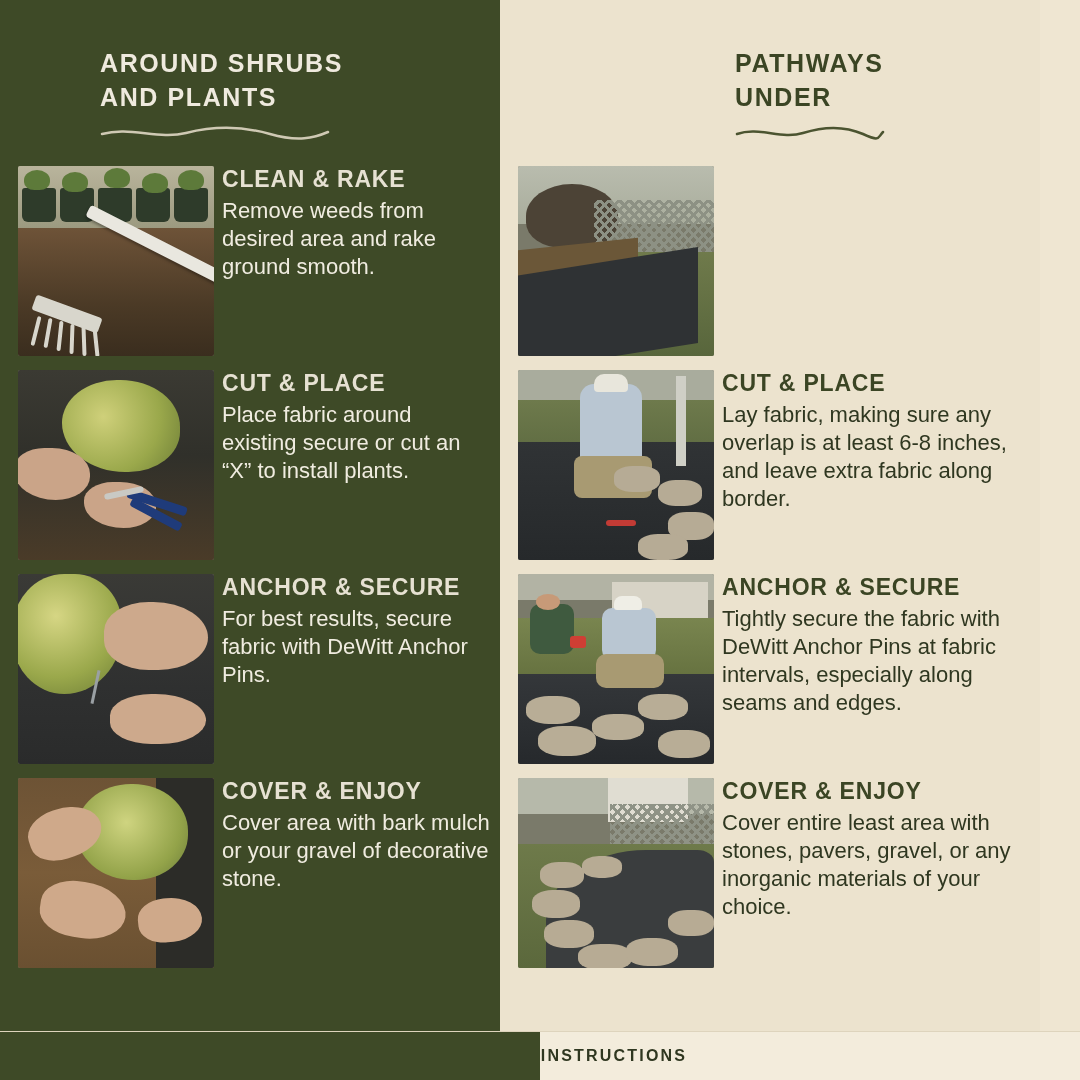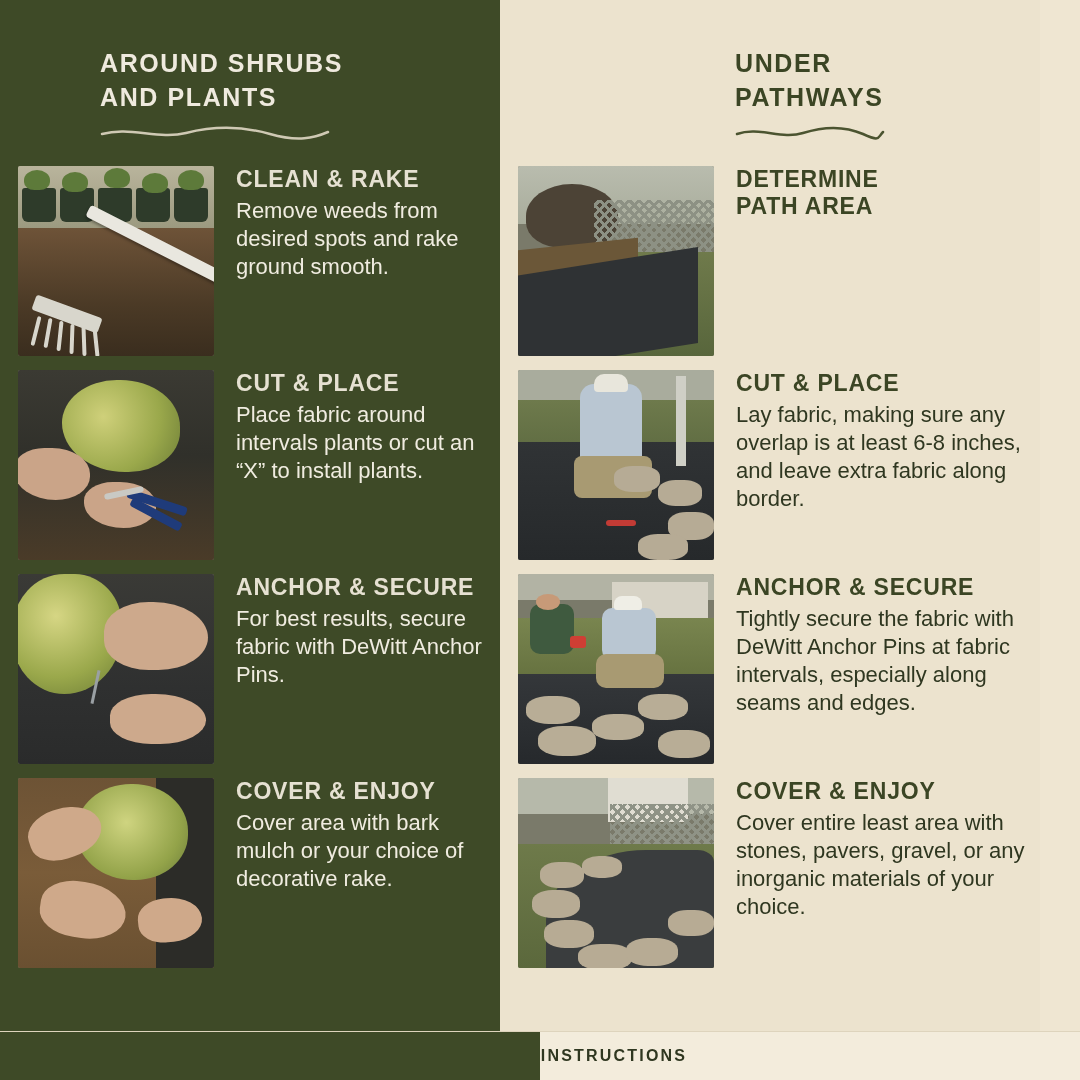--- a/index.html
+++ b/index.html
@@ -78,21 +78,21 @@
     width: 196px;
     height: 190px;
     border-radius: 2px;
     overflow: hidden;
     position: relative;
     background: #7a7a6a;
   }
   .col-left .step { padding-left: 18px; }
   .col-right .step { padding-left: 18px; }
   .step-text {
-    padding-left: 22px;
+    padding-left: 8px;
     padding-right: 10px;
     flex: 1 1 auto;
   }
   .step-title {
     font-weight: bold;
     font-size: 23px;
     line-height: 27px;
     letter-spacing: 0.8px;
     text-transform: uppercase;
     margin-bottom: 4px;
@@ -232,37 +232,37 @@
             <div class="head"></div>
             <div class="tine" style="left:16px; top:150px; transform:rotate(14deg);"></div>
             <div class="tine" style="left:28px; top:152px; transform:rotate(10deg);"></div>
             <div class="tine" style="left:40px; top:155px; transform:rotate(6deg);"></div>
             <div class="tine" style="left:52px; top:158px; transform:rotate(2deg);"></div>
             <div class="tine" style="left:64px; top:160px; transform:rotate(-2deg);"></div>
             <div class="tine" style="left:76px; top:161px; transform:rotate(-6deg);"></div>
           </div>
           <div class="step-text">
             <div class="step-title">CLEAN &amp; RAKE</div>
-            <div class="step-body">Remove weeds from desired spots and rake ground smooth.</div>
+            <div class="step-body">Remove weeds from desired area and rake ground smooth.</div>
           </div>
         </div>
 
         <div class="step">
           <div class="photo p2">
             <div class="bg"></div>
             <div class="shrub"></div>
             <div class="hand" style="left:-4px; top:78px; width:76px; height:52px;"></div>
             <div class="hand" style="left:66px; top:112px; width:72px; height:46px;"></div>
             <div class="shear" style="left:108px; top:128px; width:62px; height:9px; transform:rotate(18deg);"></div>
             <div class="shear" style="left:110px; top:140px; width:56px; height:9px; transform:rotate(28deg);"></div>
             <div class="shear" style="left:86px; top:120px; width:40px; height:6px; background:#c9c9c4; transform:rotate(-12deg);"></div>
           </div>
           <div class="step-text">
             <div class="step-title">CUT &amp; PLACE</div>
-            <div class="step-body">Place fabric around intervals plants or cut an “X” to install plants.</div>
+            <div class="step-body">Place fabric around existing secure or cut an “X” to install plants.</div>
           </div>
         </div>
 
         <div class="step">
           <div class="photo p3">
             <div class="bg"></div>
             <div class="shrub"></div>
             <div class="hand" style="left:86px; top:28px; width:104px; height:68px;"></div>
             <div class="hand" style="left:92px; top:120px; width:96px; height:50px;"></div>
             <div style="position:absolute; left:76px; top:96px; width:3px; height:34px; background:#9aa0a4; transform:rotate(12deg);"></div>
@@ -277,54 +277,50 @@
           <div class="photo p4">
             <div class="bg"></div>
             <div class="dark"></div>
             <div class="shrub"></div>
             <div class="hand" style="left:10px; top:30px; width:74px; height:50px; transform:rotate(-18deg);"></div>
             <div class="hand" style="left:22px; top:104px; width:86px; height:56px; transform:rotate(8deg);"></div>
             <div class="hand" style="left:120px; top:120px; width:64px; height:44px; transform:rotate(-6deg);"></div>
           </div>
           <div class="step-text">
             <div class="step-title">COVER &amp; ENJOY</div>
-            <div class="step-body">Cover area with bark mulch or your choice of decorative rake.</div>
+            <div class="step-body">Cover area with bark mulch or your gravel of decorative stone.</div>
           </div>
         </div>
 
       </div>
     </div>
 
     <div class="col col-right">
       <div class="col-heading">
+        <div>PATHWAYS</div>
         <div>UNDER</div>
-        <div>PATHWAYS</div>
       </div>
       <div class="squiggle">
         <svg width="150" height="14" viewBox="0 0 150 14" aria-hidden="true">
           <path d="M2 8 C 24 0, 46 14, 68 7 S 110 0, 128 8 S 142 12, 148 6" fill="none" stroke="#4b5430" stroke-width="2.5" stroke-linecap="round"></path>
         </svg>
       </div>
 
       <div class="steps">
 
         <div class="step">
           <div class="photo p5">
             <div class="sky"></div>
             <div class="hedge"></div>
             <div class="fence"></div>
             <div class="grass"></div>
             <div class="soil"></div>
             <div class="fabric"></div>
           </div>
           <div class="step-text">
-            <div class="step-title">
-              <div>DETERMINE</div>
-              <div>PATH AREA</div>
-            </div>
           </div>
         </div>
 
         <div class="step">
           <div class="photo p6">
             <div class="sky"></div>
             <div class="bg"></div>
             <div class="fabric"></div>
             <div class="person"></div>
             <div class="pants"></div>

